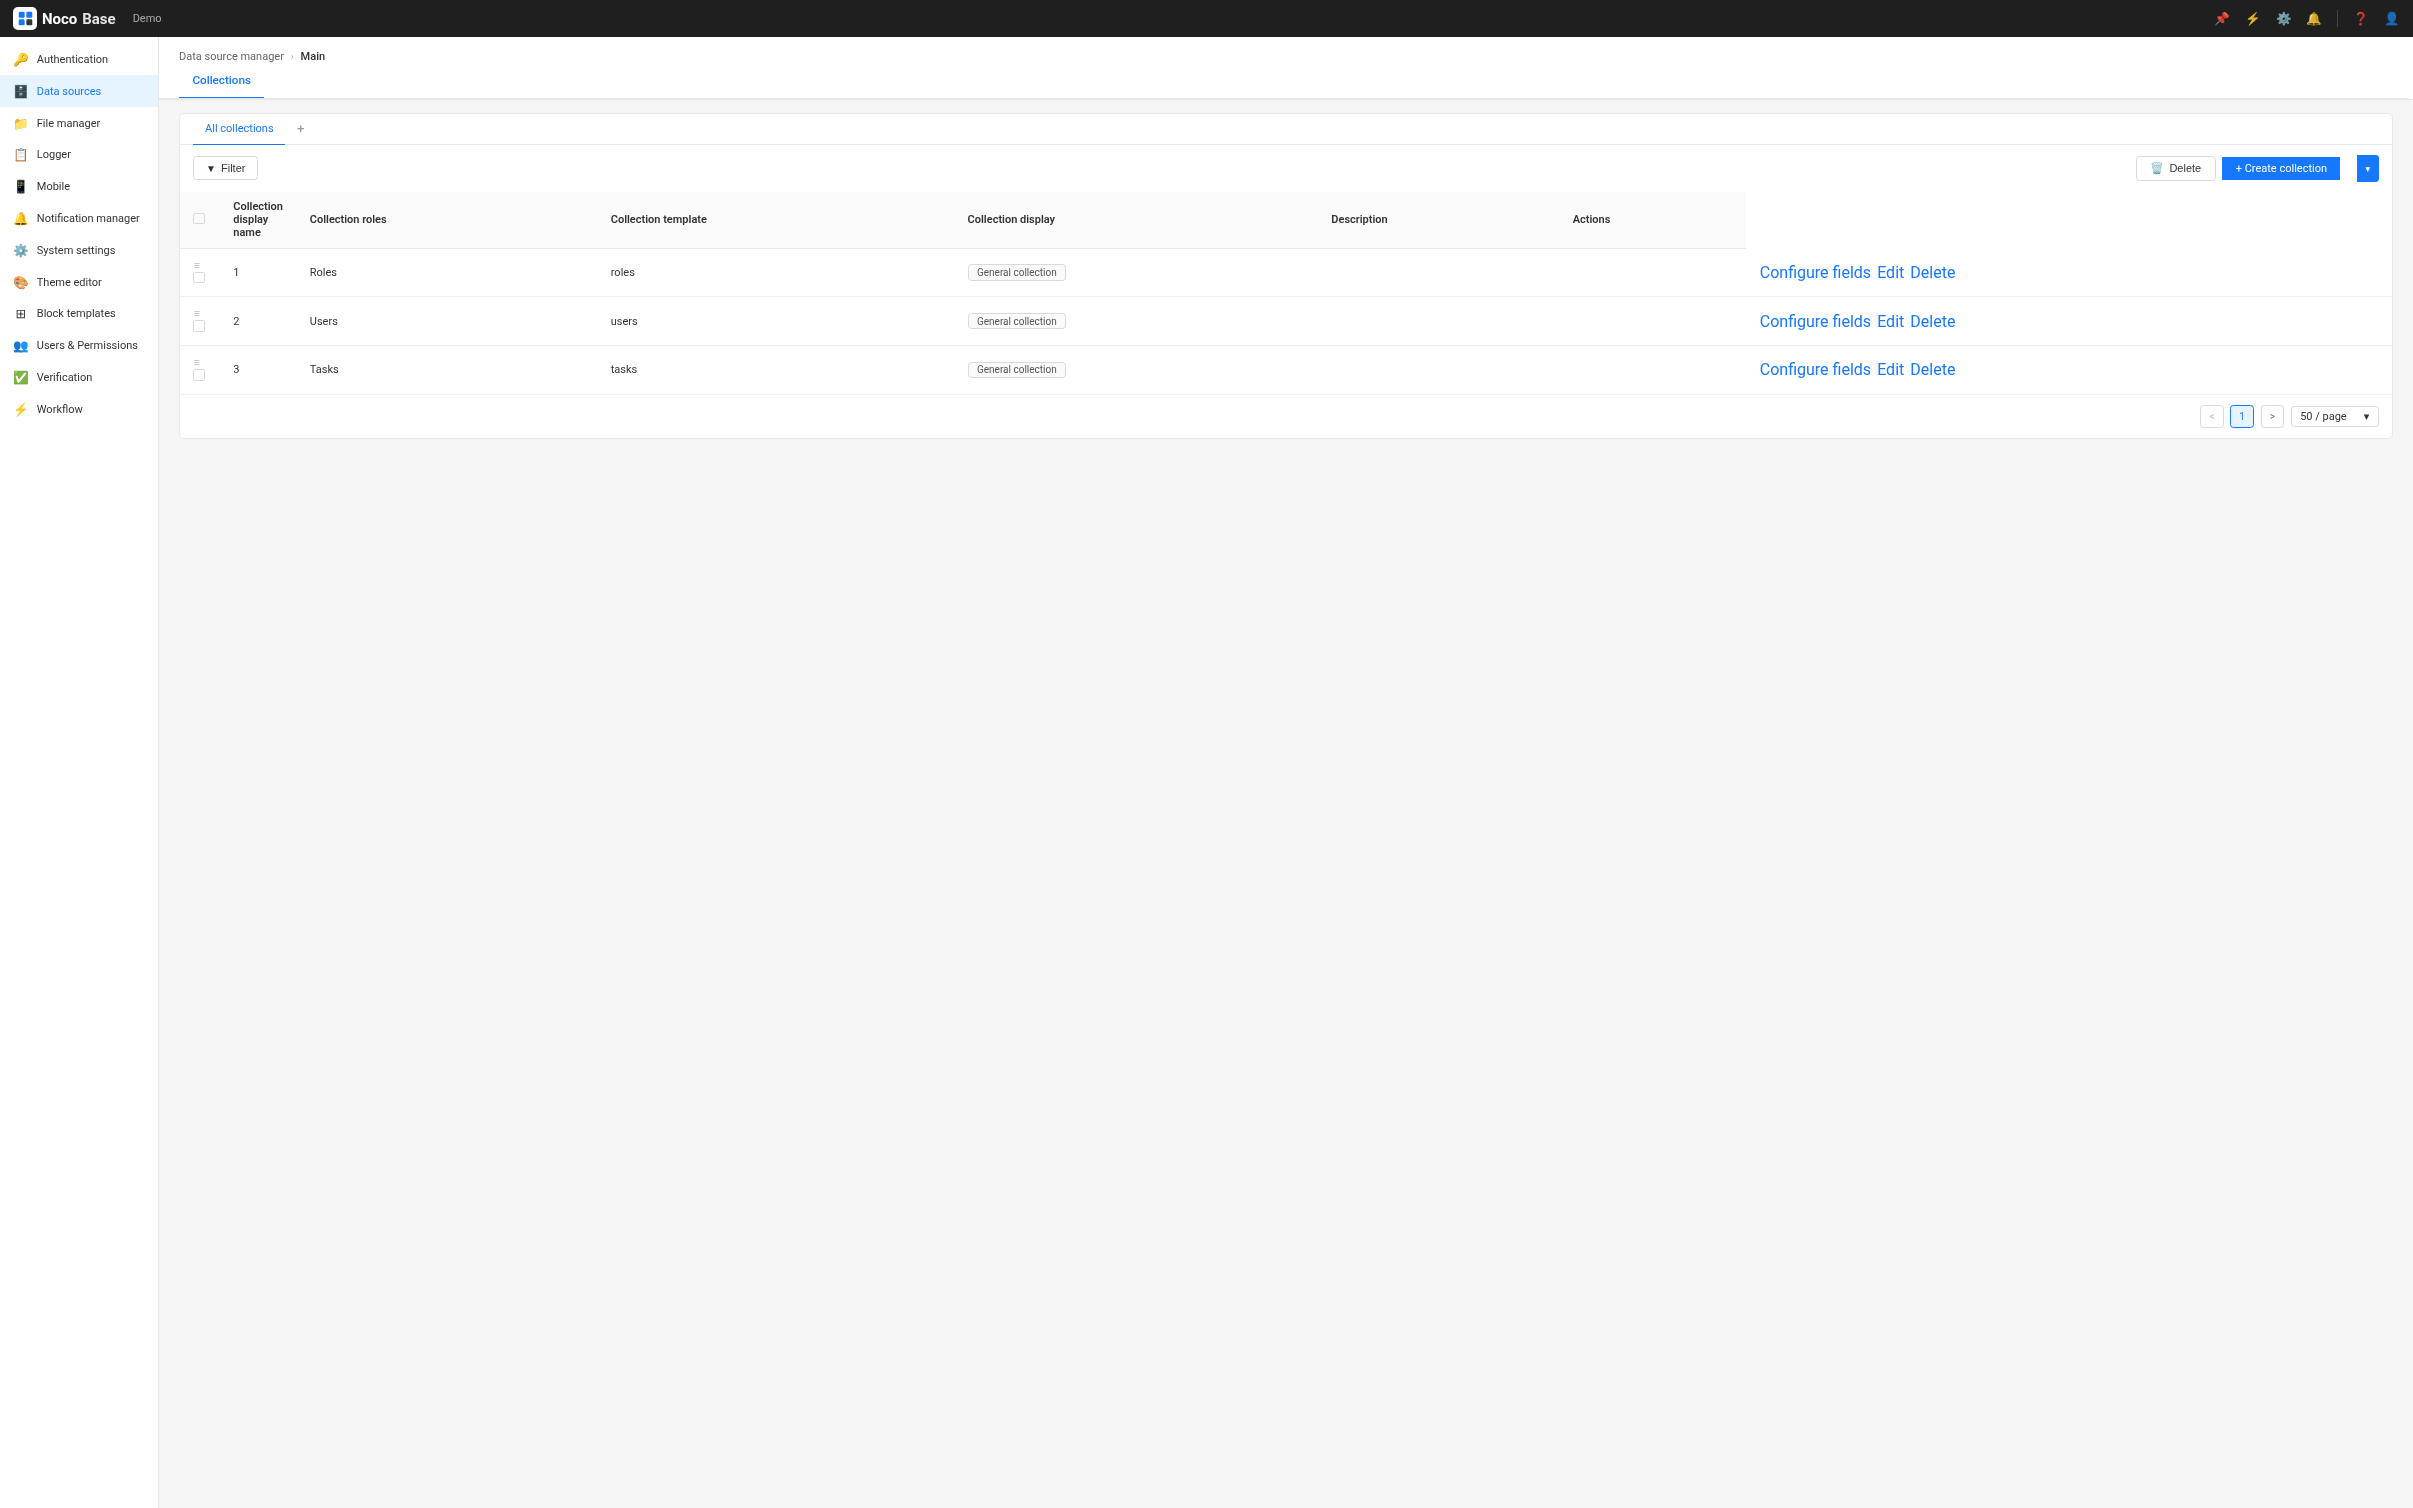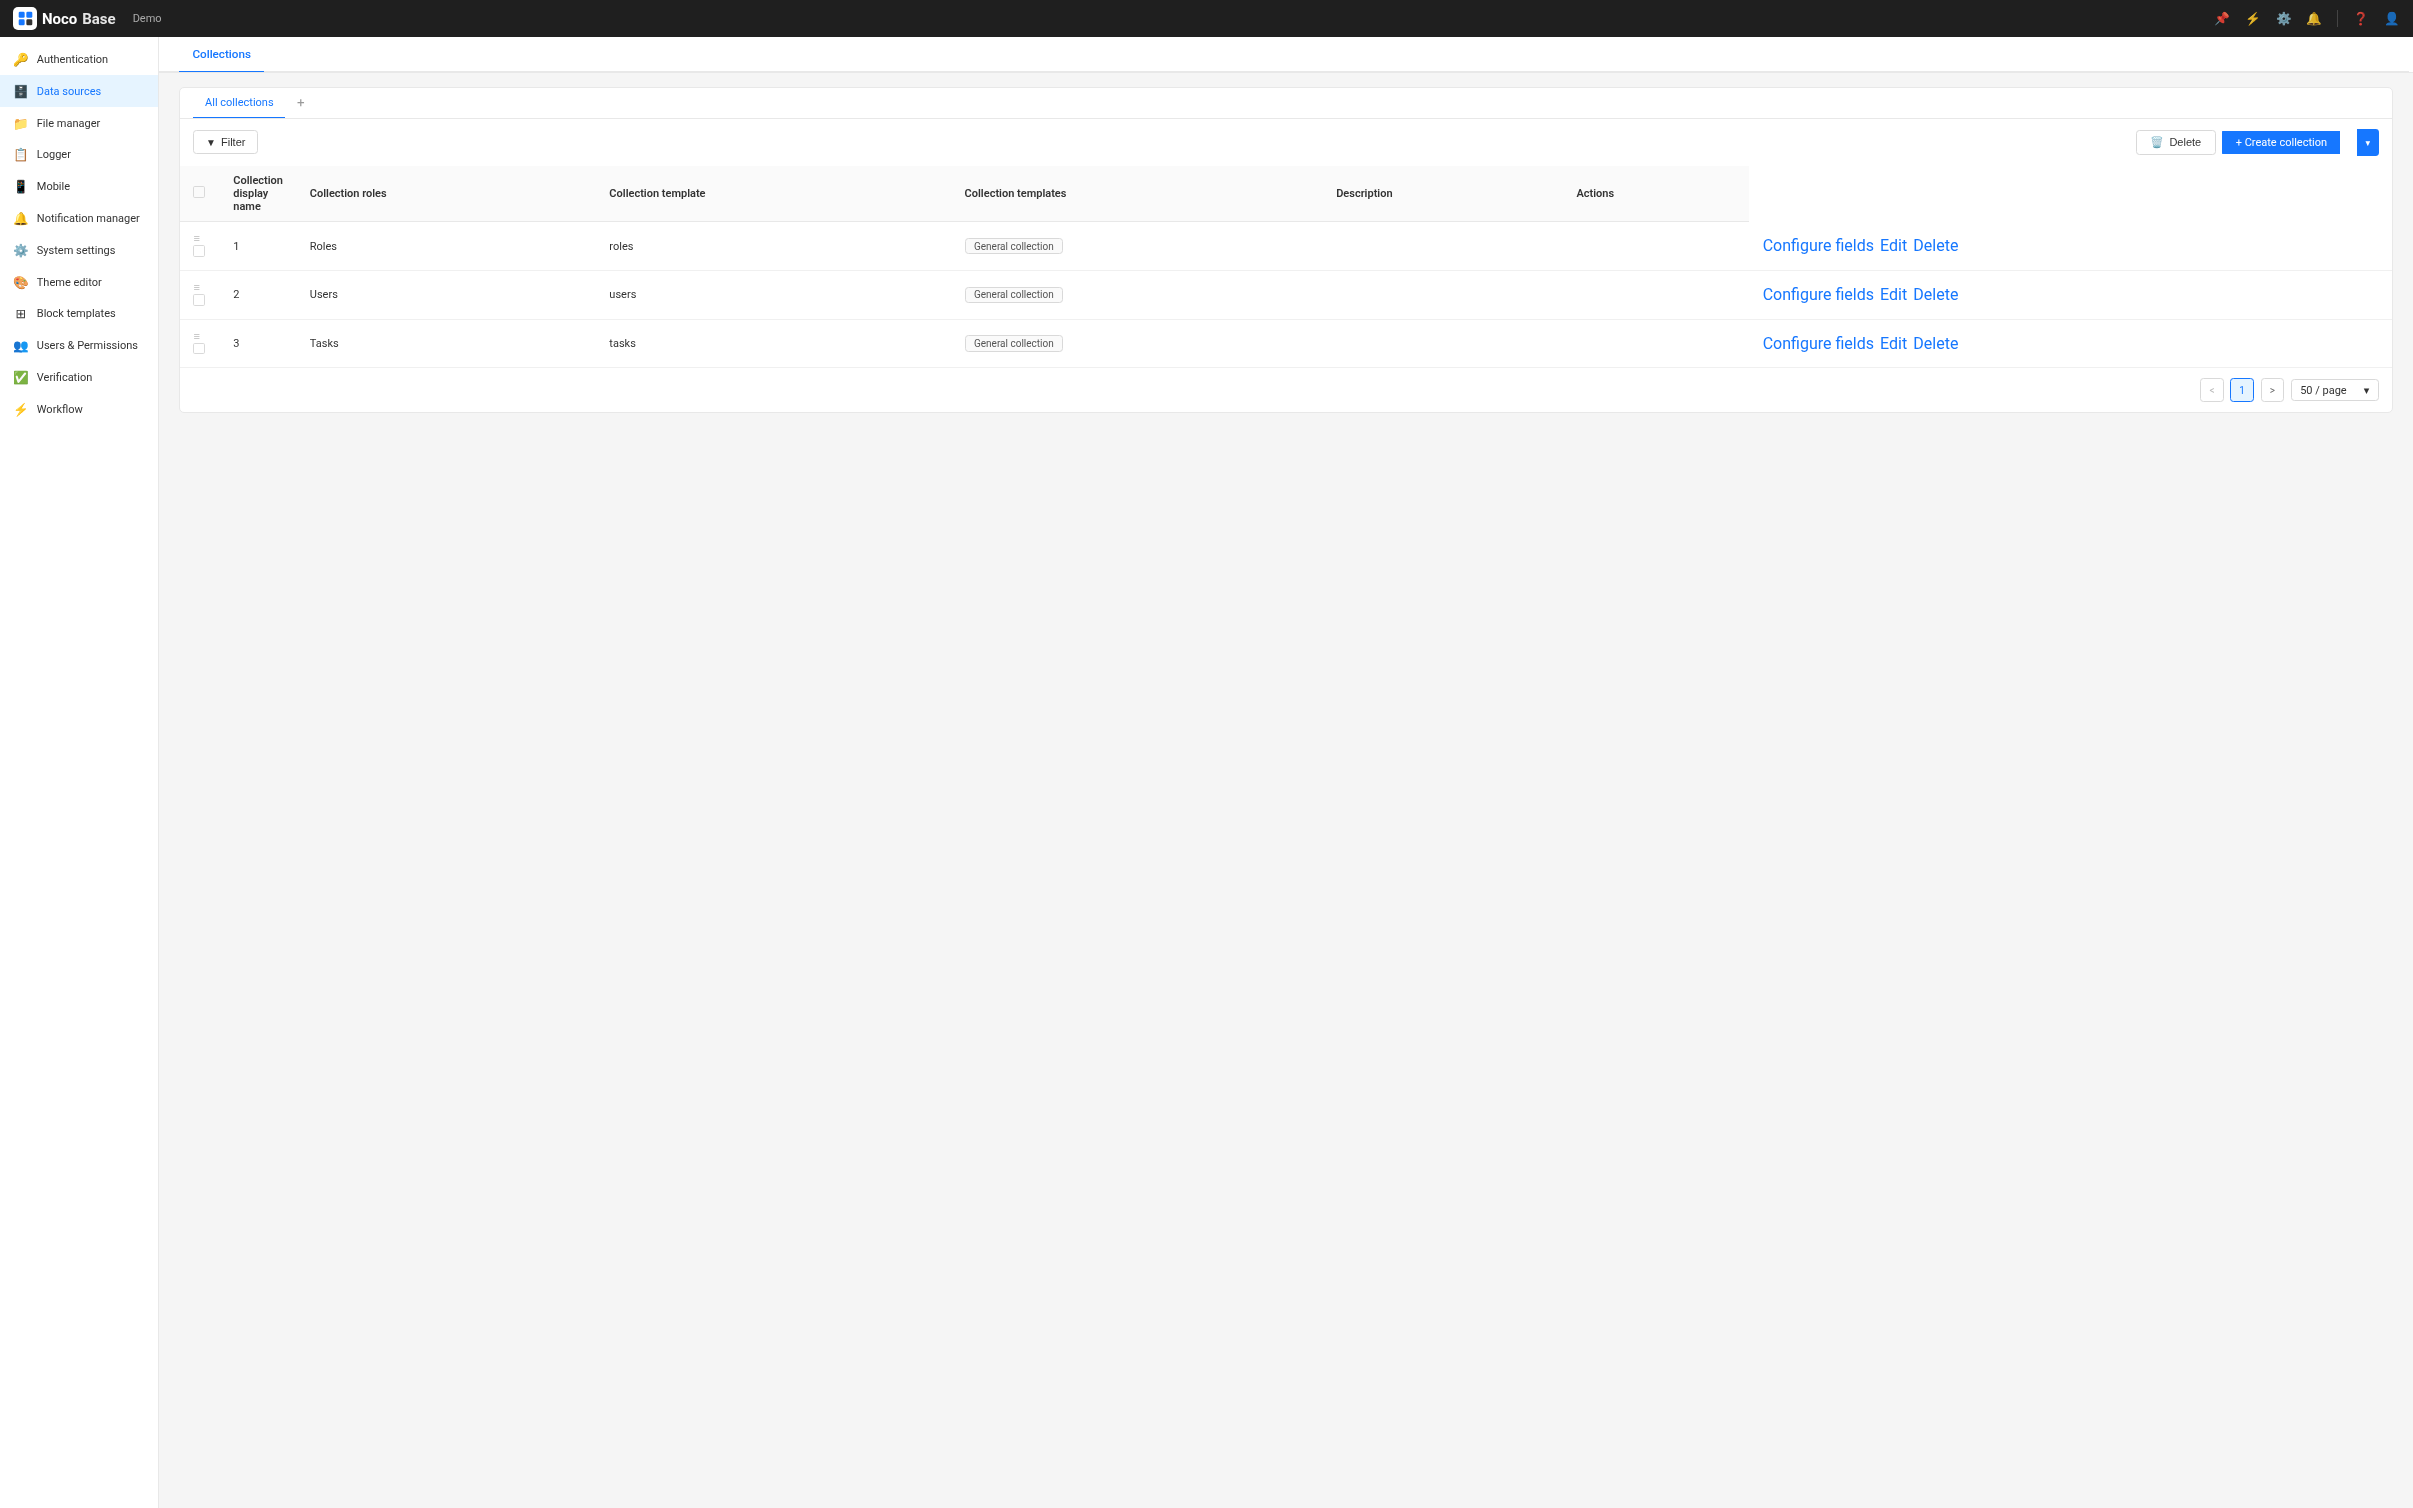--- a/index.html
+++ b/index.html
@@ -410,20 +410,25 @@
     </div>
     <div class="sidebar-item">
       <span class="sidebar-item-icon">⚡</span>
       <span>Workflow</span>
     </div>
   </div>
 
   <div class="main-content">
 
     <div style="background:#fff; border-bottom: 0.8px solid #e8e8e8; padding-bottom: 0;">
+      <div class="breadcrumb">
+        <span class="breadcrumb-link">Data source manager</span>
+        <span class="breadcrumb-chevron">›</span>
+        <span class="breadcrumb-current">Main</span>
+      </div>
 
       <div class="tabs">
         <div class="tab active">Collections</div>
       </div>
     </div>
 
     <div class="content-panel">
 
       <div class="collection-tabs-bar">
         <div class="collection-tab active">All collections</div>
@@ -451,21 +456,21 @@
 
       <table class="table">
         <thead>
           <tr>
             <th class="table-checkbox">
               <span class="checkbox"></span>
             </th>
             <th>Collection display name</th>
             <th>Collection roles</th>
             <th>Collection template</th>
-            <th>Collection templates</th>
+            <th>Collection display</th>
             <th>Description</th>
             <th>Actions</th>
           </tr>
         </thead>
         <tbody>
 
           <tr>
             <td class="table-checkbox">
               <span class="drag-handle">≡</span>
               <span class="checkbox"></span>

